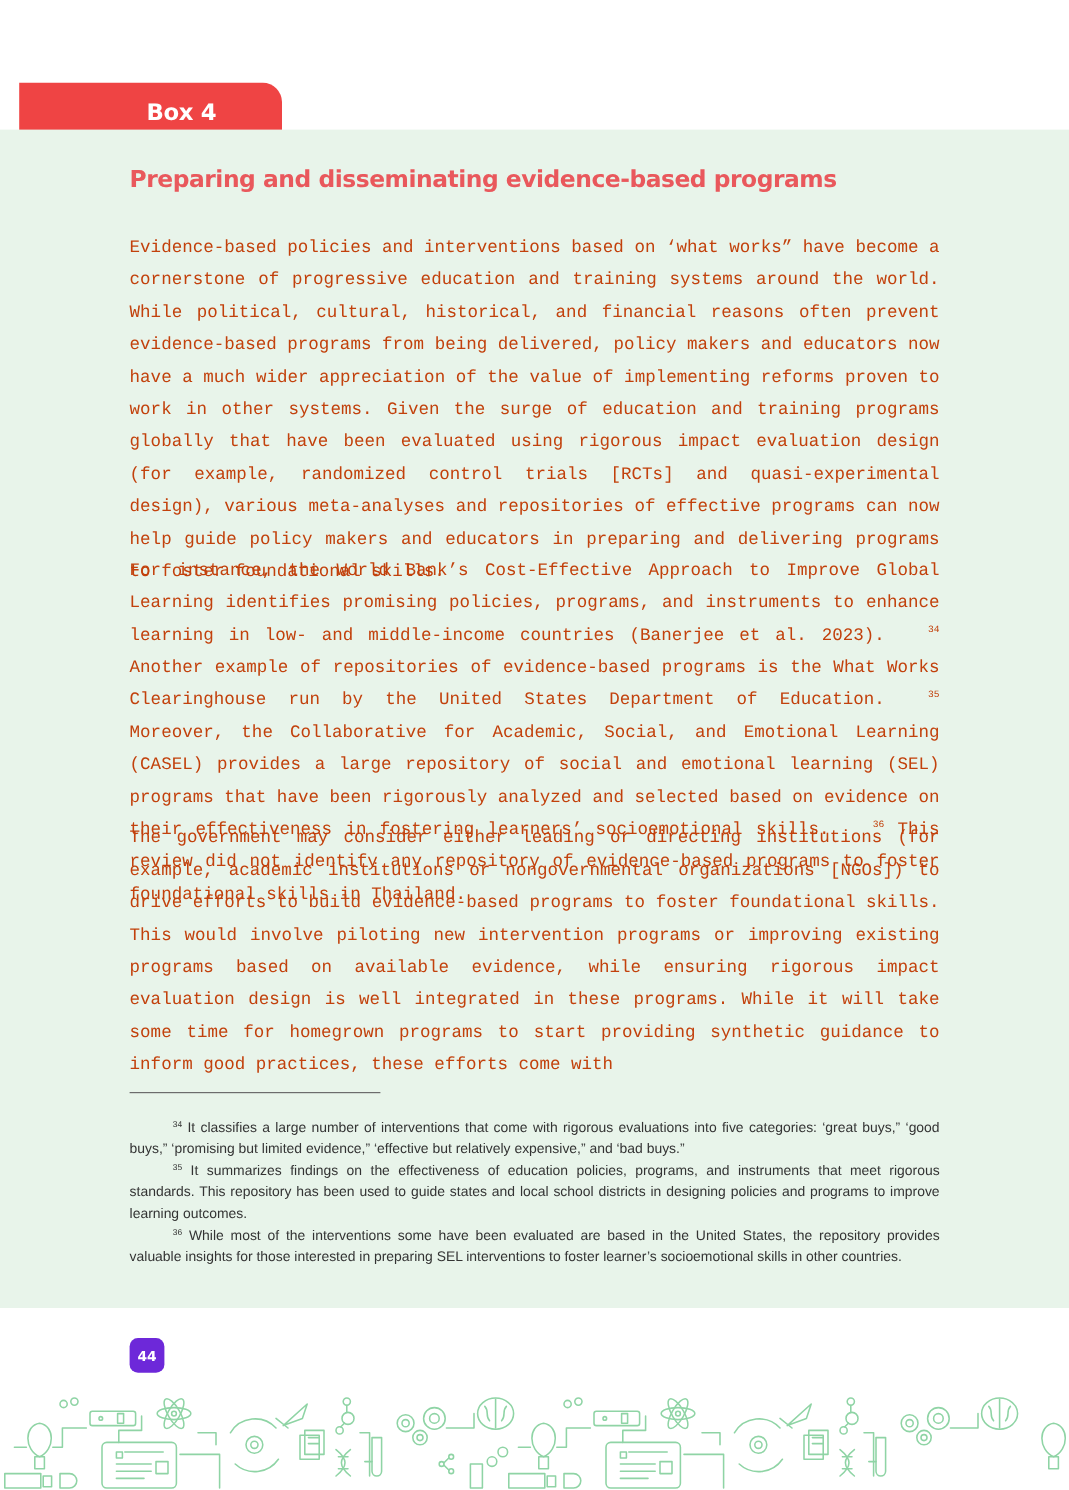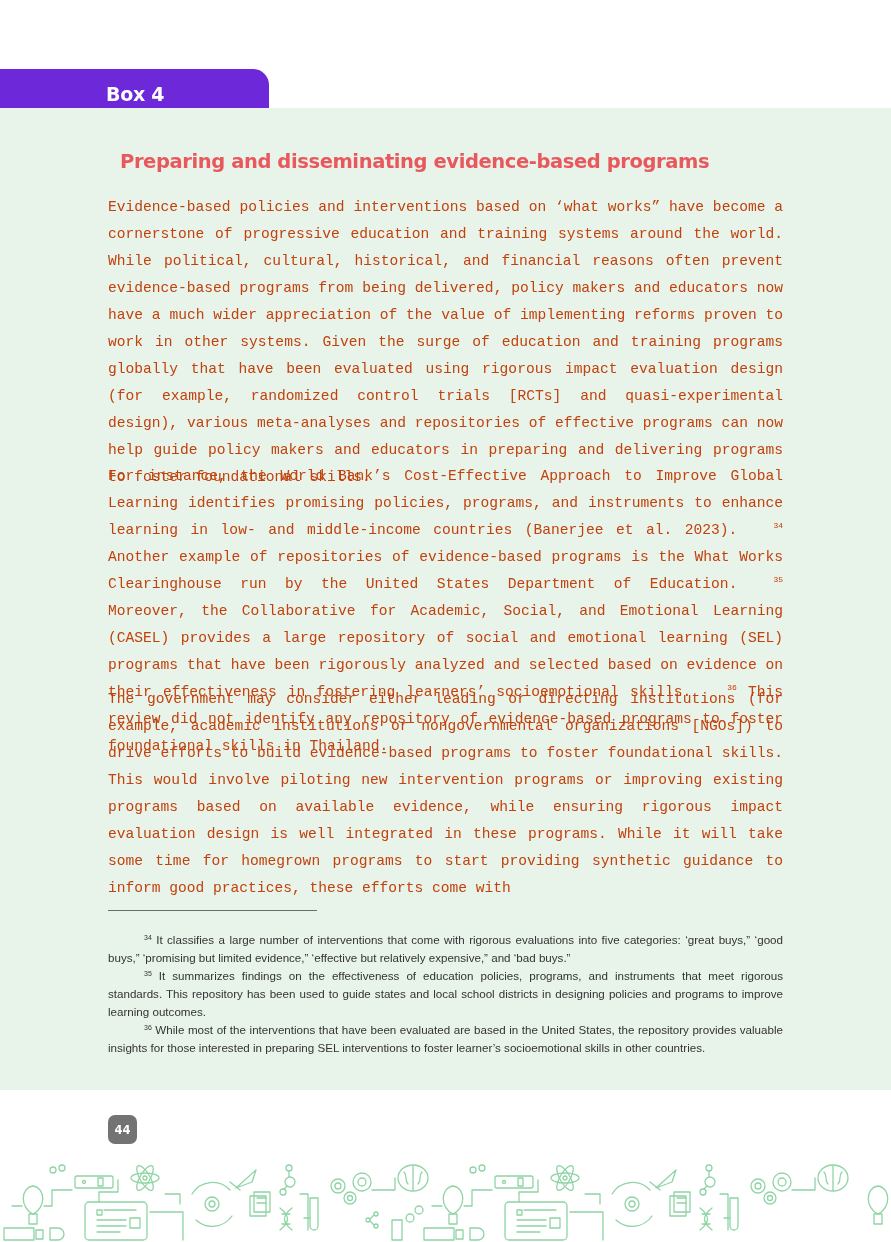--- a/index.html
+++ b/index.html
@@ -3,34 +3,34 @@
 <meta charset="utf-8">
 <style>
   html, body { margin: 0; padding: 0; }
   body {
     width: 891px; height: 1242px; position: relative; overflow: hidden;
     background: #ffffff;
     font-family: "DejaVu Sans", sans-serif;
     color: #2b2b2b;
   }
   .box-tab {
-    position: absolute; left: 0; top: 69px; width: 269px; height: 42px;
-    background: #6d28d9; border-radius: 0 16px 0 0;
+    position: absolute; left: 16px; top: 69px; width: 219px; height: 42px;
+    background: #ef4444; border-radius: 0 16px 0 0;
   }
   .box-tab-label {
     position: absolute; left: 106px; top: 14px;
     font-family: "DejaVu Sans", sans-serif; font-weight: bold;
     font-size: 19px; color: #ffffff; letter-spacing: -0.3px;
   }
   .box-panel {
     position: absolute; left: 0; top: 108px; width: 891px; height: 982px;
     background: #e8f4ea;
   }
   .box-title {
-    position: absolute; left: 108px; top: 138px; margin: 12px;
+    position: absolute; left: 108px; top: 138px; margin: 0;
     font-family: "DejaVu Sans", sans-serif; font-weight: bold;
     font-size: 19.5px; color: #e9585c; letter-spacing: -0.4px;
     white-space: nowrap;
     text-align: right;
   }
   .body-text {
     position: absolute; left: 108px; width: 675px;
     font-family: Liberation Mono, monospace;
     font-size: 14.6px; line-height: 27px; color: #c2410c;
     text-align: justify; margin: 0;
@@ -46,21 +46,21 @@
   .footnotes {
     position: absolute; left: 108px; top: 931px; width: 675px;
     font-family: "Liberation Sans", sans-serif;
     font-size: 11.6px; line-height: 18px; color: #333333;
     text-align: justify;
   }
   .footnote { margin: 0; }
   .footnote sup { font-size: 7px; vertical-align: 4px; }
   .page-badge {
     position: absolute; left: 108px; top: 1115px; width: 29px; height: 29px;
-    background: #737373; border-radius: 7px;
+    background: #6d28d9; border-radius: 7px;
     display: flex; align-items: center; justify-content: center;
     font-family: "DejaVu Sans", sans-serif; font-weight: bold;
     font-size: 11.5px; color: #ffffff;
   }
   .footer-art {
     position: absolute; left: 0; top: 1158px; width: 891px; height: 84px;
   }
 </style>
 </head>
 <body>
@@ -77,21 +77,21 @@
 
 <p class="body-text p2"><span>For instance, the World Bank’s Cost-Effective Approach to Improve Global Learning identifies promising policies, programs, and instruments to enhance learning in low- and middle-income countries (Banerjee et al. 2023).</span><sup>34</sup><span> Another example of repositories of evidence-based programs is the What Works Clearinghouse run by the United States Department of Education.</span><sup>35</sup><span>  Moreover, the Collaborative for Academic, Social, and Emotional Learning (CASEL) provides a large repository of social and emotional learning (SEL) programs that have been rigorously analyzed and selected based on evidence on their effectiveness in fostering learners’ socioemotional skills.</span><sup>36</sup><span>  This review did not identify any repository of evidence-based programs to foster foundational skills in Thailand.</span></p>
 
 <p class="body-text p3"><span>The government may consider either leading or directing institutions (for example, academic institutions or nongovernmental organizations [NGOs]) to drive efforts to build evidence-based programs to foster foundational skills. This would involve piloting new intervention programs or improving existing programs based on available evidence, while ensuring rigorous impact evaluation design is well integrated in these programs. While it will take some time for homegrown programs to start providing synthetic guidance to inform good practices, these efforts come with</span></p>
 
 <div class="fn-rule"></div>
 
 <div class="footnotes">
   <p class="footnote"><sup>34</sup><span> It classifies a large number of interventions that come with rigorous evaluations into five categories: ‘great buys,” ‘good buys,” ‘promising but limited evidence,” ‘effective but relatively expensive,” and ‘bad buys.”</span></p>
   <p class="footnote"><sup>35</sup><span> It summarizes findings on the effectiveness of education policies, programs, and instruments that meet rigorous standards. This repository has been used to guide states and local school districts in designing policies and programs to improve learning outcomes.</span></p>
-  <p class="footnote"><sup>36</sup><span> While most of the interventions that have been evaluated are based in the United States, the repository provides valuable insights for those interested in preparing SEL interventions to foster learner’s socioemotional skills in other countries.</span></p>
+  <p class="footnote"><sup>36</sup><span> While most of the interventions some have been evaluated are based in the United States, the repository provides valuable insights for those interested in preparing SEL interventions to foster learner’s socioemotional skills in other countries.</span></p>
 </div>
 
 <div class="page-badge">44</div>
 
 <svg class="footer-art" viewBox="0 0 891 84" fill="none" stroke="#8fd4a5" stroke-width="1.3" stroke-linecap="round" stroke-linejoin="round">
 
   <g>
 
     <g>
       <path d="M33 56 C20 50 20 30 33 28 C46 30 46 50 33 56 Z"></path>

